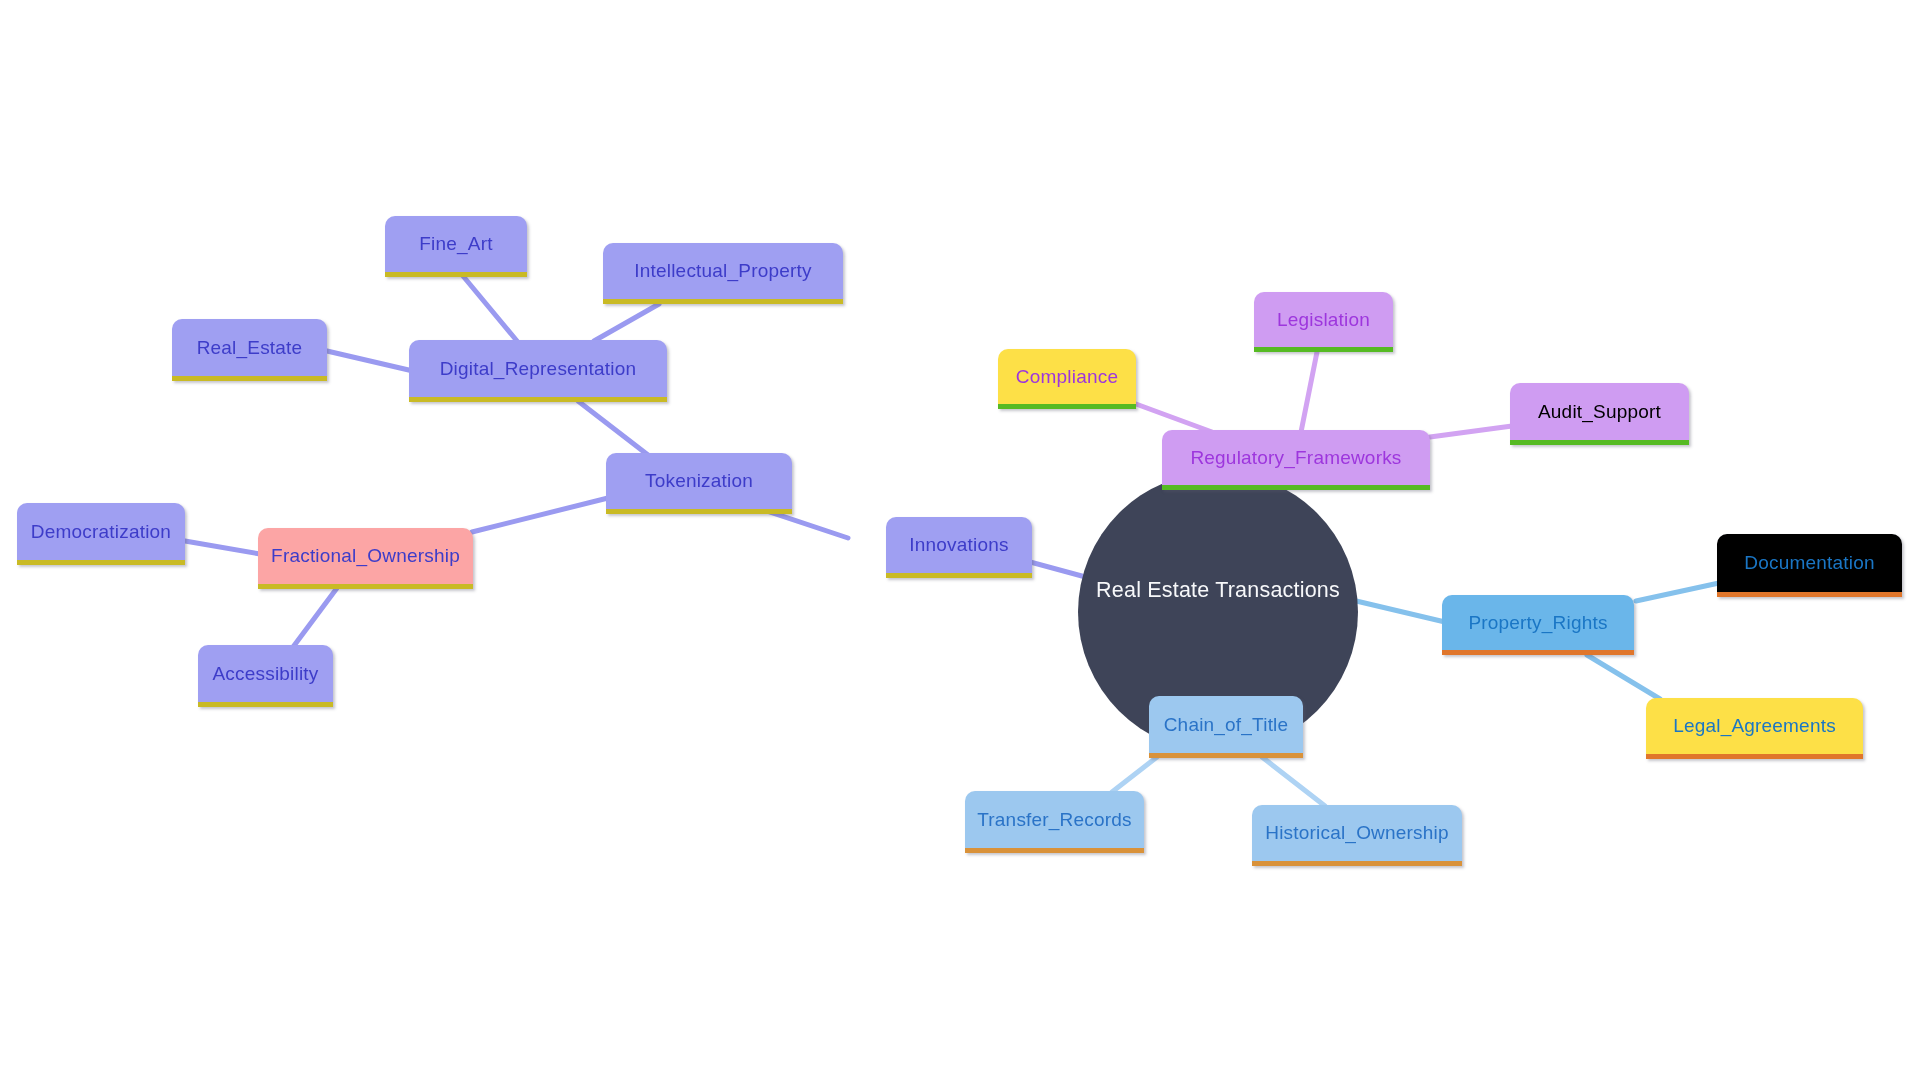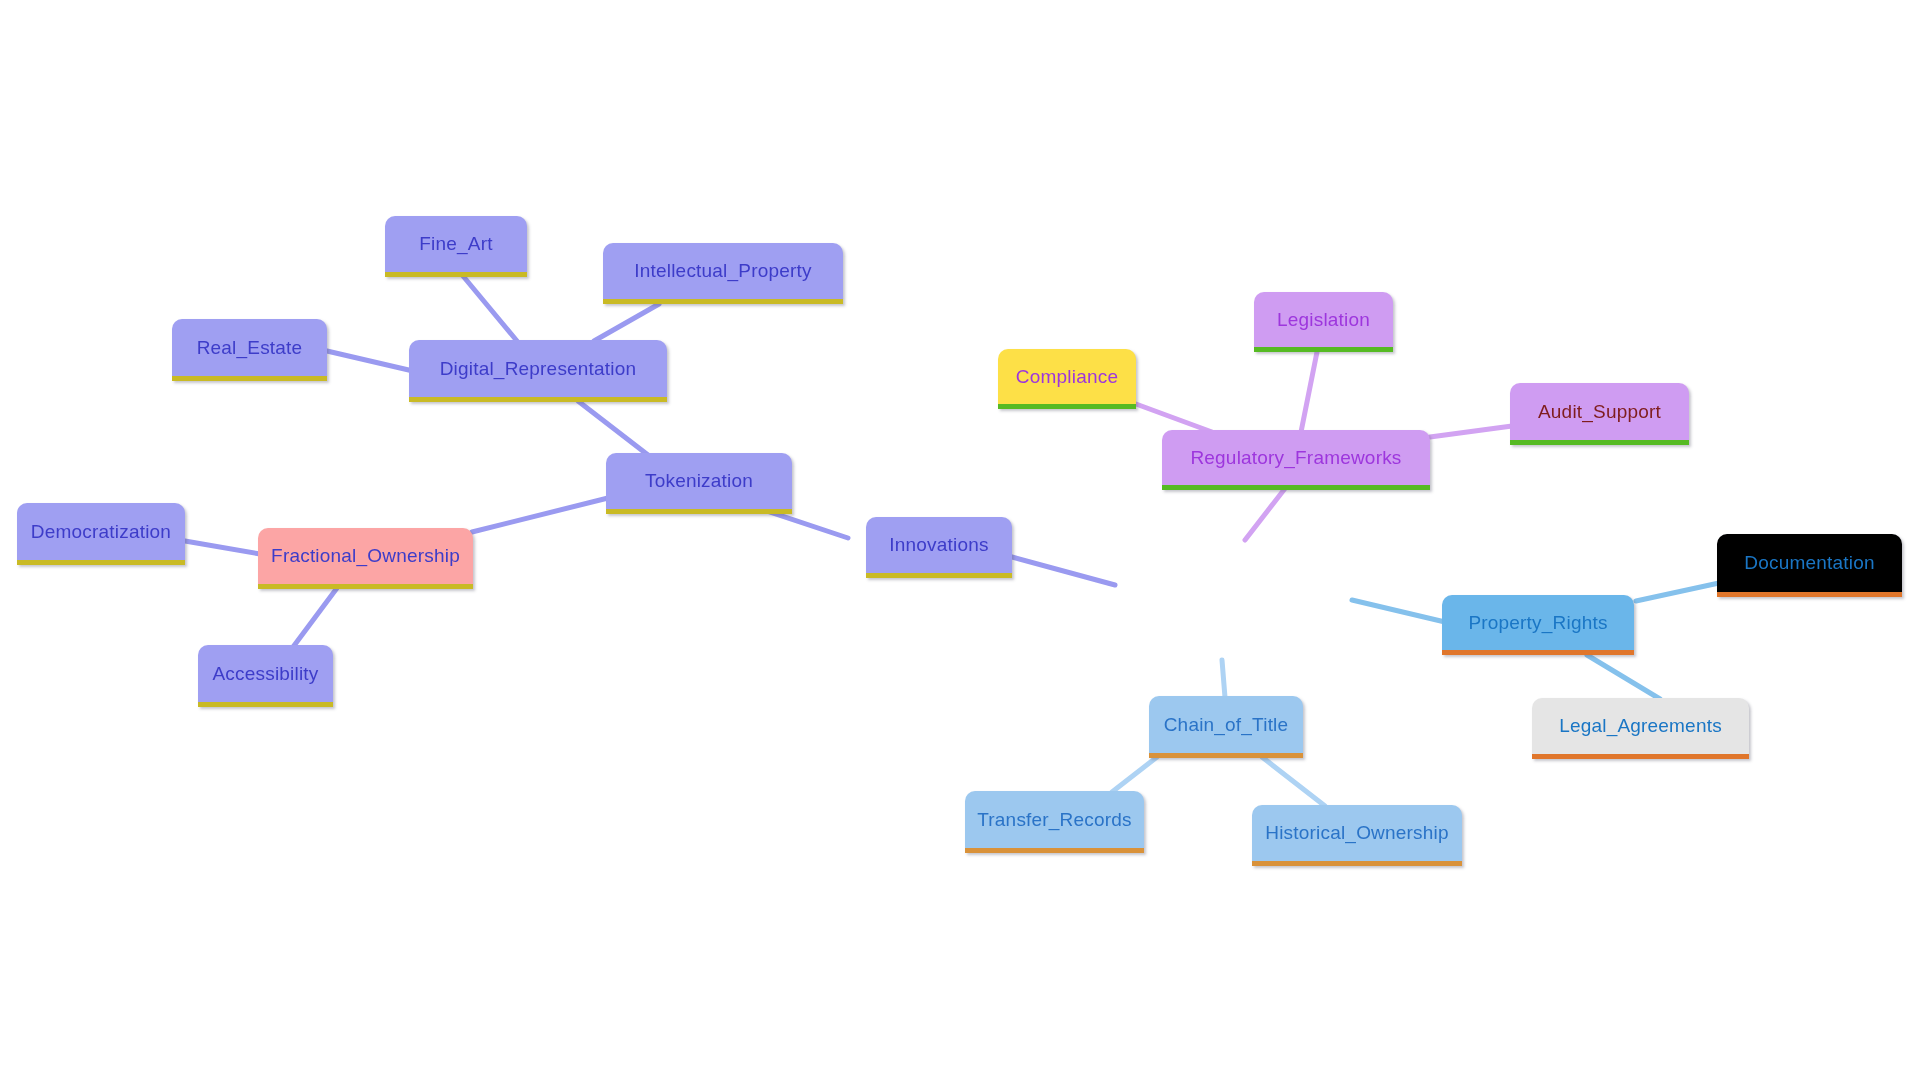--- a/index.html
+++ b/index.html
@@ -45,22 +45,25 @@
       <line x1="1317" y1="352" x2="1301" y2="432" stroke="#d2a3f2" stroke-width="5" stroke-linecap="round"></line>
       <line x1="1430" y1="437" x2="1512" y2="426" stroke="#d2a3f2" stroke-width="5" stroke-linecap="round"></line>
       <line x1="1290" y1="482" x2="1245" y2="540" stroke="#d2a3f2" stroke-width="5" stroke-linecap="round"></line>
       <line x1="1352" y1="600" x2="1445" y2="622" stroke="#85c1ec" stroke-width="5" stroke-linecap="round"></line>
       <line x1="1636" y1="601" x2="1719" y2="583" stroke="#85c1ec" stroke-width="5" stroke-linecap="round"></line>
       <line x1="1587" y1="655" x2="1660" y2="699" stroke="#85c1ec" stroke-width="5" stroke-linecap="round"></line>
       <line x1="1222" y1="660" x2="1226" y2="710" stroke="#aed3f4" stroke-width="5" stroke-linecap="round"></line>
       <line x1="1157" y1="757" x2="1112" y2="792" stroke="#aed3f4" stroke-width="5" stroke-linecap="round"></line>
       <line x1="1262" y1="757" x2="1325" y2="806" stroke="#aed3f4" stroke-width="5" stroke-linecap="round"></line>
     </svg>
+  <div class="root" id="root-node" style="left: 1078px; top: 472px; height: 280px; width: 280px; background: rgb(62, 68, 88); color: rgb(247, 248, 250);">
+    <span>Real Estate Transactions</span>
+  </div>
   <div id="node-layer">
-      <div class="node" style="left: 866px; top: 517px; width: 146px; height: 61px; background: rgb(159, 159, 242);">
+      <div class="node" style="left: 886px; top: 517px; width: 146px; height: 61px; background: rgb(159, 159, 242);">
         <span class="nlabel" style="color: rgb(61, 60, 201);">Innovations</span>
         <div class="bar" style="background: rgb(201, 186, 37);"></div>
       </div>
       <div class="node" style="left: 606px; top: 453px; width: 154px; height: 61px; background: rgb(159, 159, 242); padding-left: 32px;">
         <span class="nlabel" style="color: rgb(61, 60, 201);">Tokenization</span>
         <div class="bar" style="background: rgb(201, 186, 37);"></div>
       </div>
       <div class="node" style="left: 409px; top: 340px; width: 258px; height: 62px; background: rgb(159, 159, 242);">
         <span class="nlabel" style="color: rgb(61, 60, 201);">Digital_Representation</span>
         <div class="bar" style="background: rgb(201, 186, 37);"></div>
@@ -95,32 +98,32 @@
       </div>
       <div class="node" style="left: 998px; top: 349px; width: 138px; height: 60px; background: #fde047;">
         <span class="nlabel" style="color: rgb(157, 54, 221);">Compliance</span>
         <div class="bar" style="background: rgb(86, 186, 35);"></div>
       </div>
       <div class="node" style="left: 1254px; top: 292px; width: 139px; height: 60px; background: rgb(207, 156, 242);">
         <span class="nlabel" style="color: rgb(157, 54, 221);">Legislation</span>
         <div class="bar" style="background: rgb(86, 186, 35);"></div>
       </div>
       <div class="node" style="left: 1510px; top: 383px; width: 179px; height: 62px; background: rgb(207, 156, 242);">
-        <span class="nlabel" style="color: #7f1d1d; border-radius: 6px;">Audit_Support</span>
+        <span class="nlabel" style="color: #000000; border-radius: 6px;">Audit_Support</span>
         <div class="bar" style="background: rgb(86, 186, 35);"></div>
       </div>
       <div class="node" style="left: 1442px; top: 595px; width: 192px; height: 60px; background: rgb(106, 182, 234);">
         <span class="nlabel" style="color: rgb(26, 118, 197);">Property_Rights</span>
         <div class="bar" style="background: rgb(224, 118, 43);"></div>
       </div>
       <div class="node" style="left: 1717px; top: 534px; width: 185px; height: 63px; background: #000000;">
         <span class="nlabel" style="color: rgb(26, 118, 197);">Documentation</span>
         <div class="bar" style="background: rgb(224, 118, 43);"></div>
       </div>
-      <div class="node" style="left: 1532px; top: 698px; width: 217px; height: 61px; background: #e5e5e5;">
+      <div class="node" style="left: 1646px; top: 698px; width: 217px; height: 61px; background: #fde047;">
         <span class="nlabel" style="color: rgb(26, 118, 197);">Legal_Agreements</span>
         <div class="bar" style="background: rgb(224, 118, 43);"></div>
       </div>
       <div class="node" style="left: 1149px; top: 696px; width: 154px; height: 62px; background: rgb(156, 200, 239);">
         <span class="nlabel" style="color: rgb(42, 115, 199);">Chain_of_Title</span>
         <div class="bar" style="background: rgb(217, 146, 58);"></div>
       </div>
       <div class="node" style="left: 965px; top: 791px; width: 179px; height: 62px; background: rgb(156, 200, 239);">
         <span class="nlabel" style="color: rgb(42, 115, 199);">Transfer_Records</span>
         <div class="bar" style="background: rgb(217, 146, 58);"></div>

